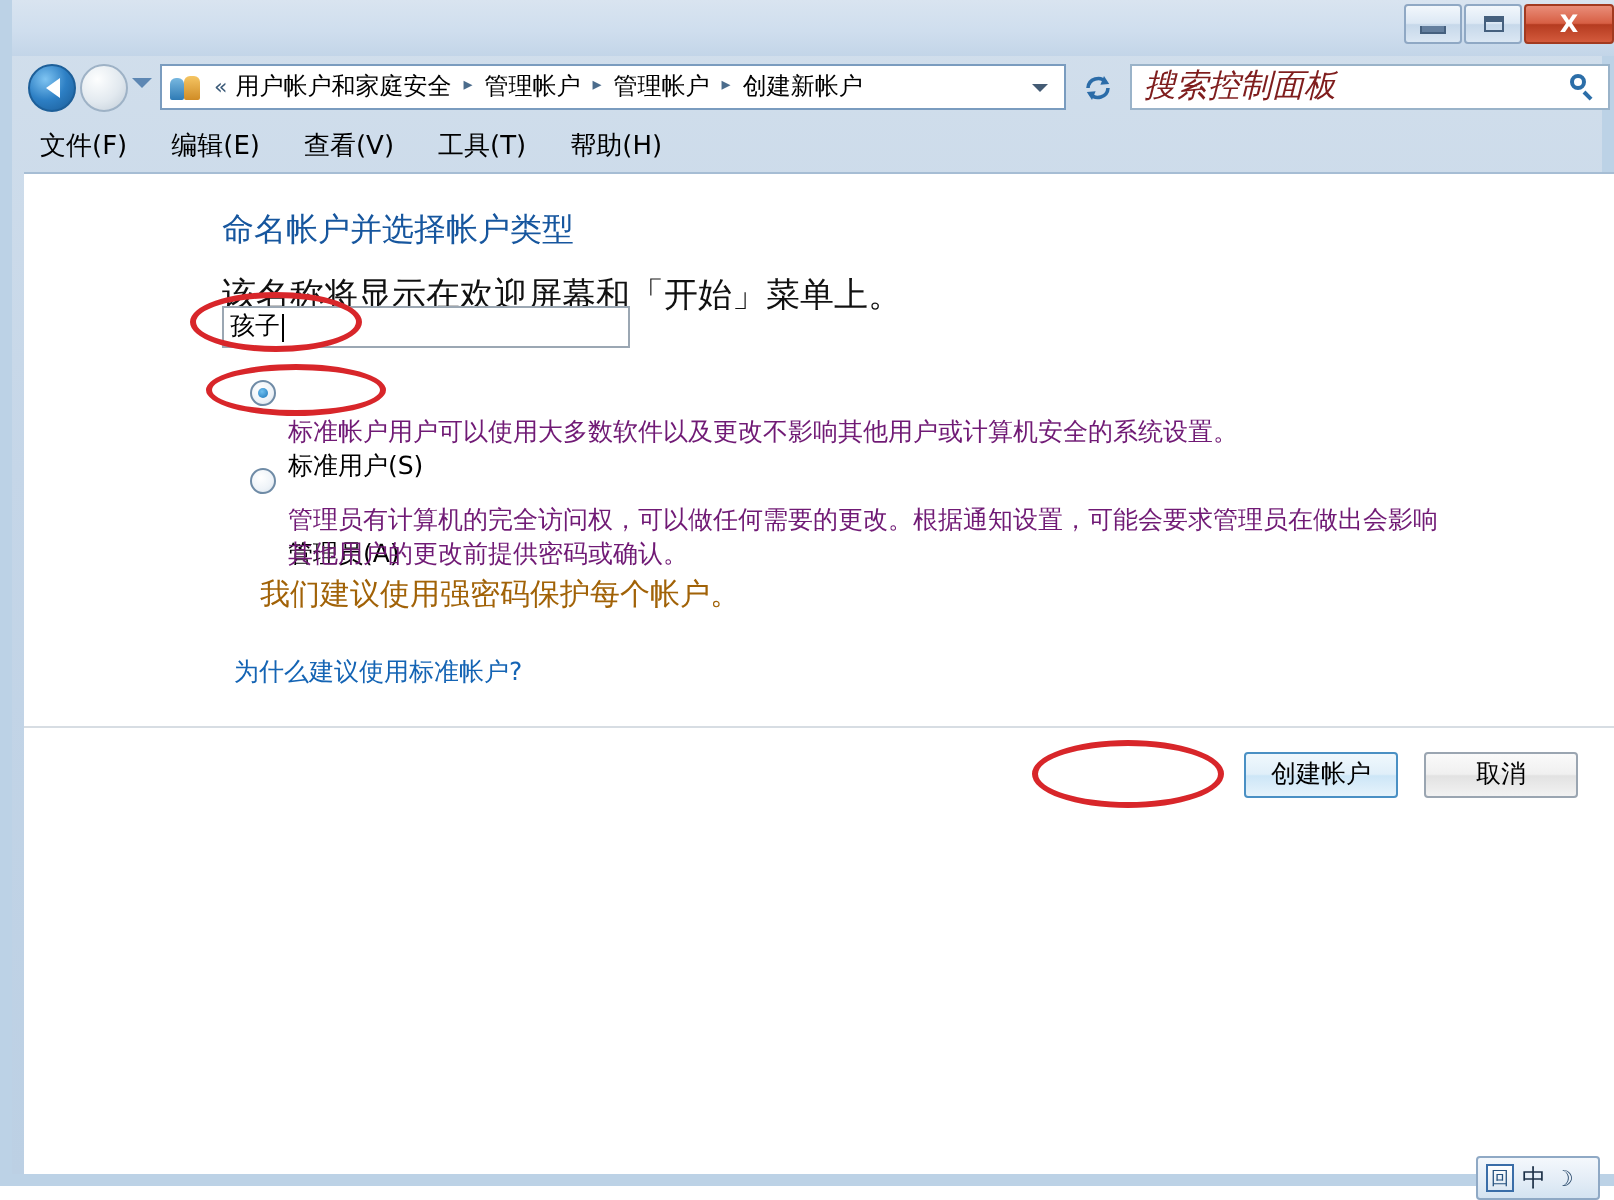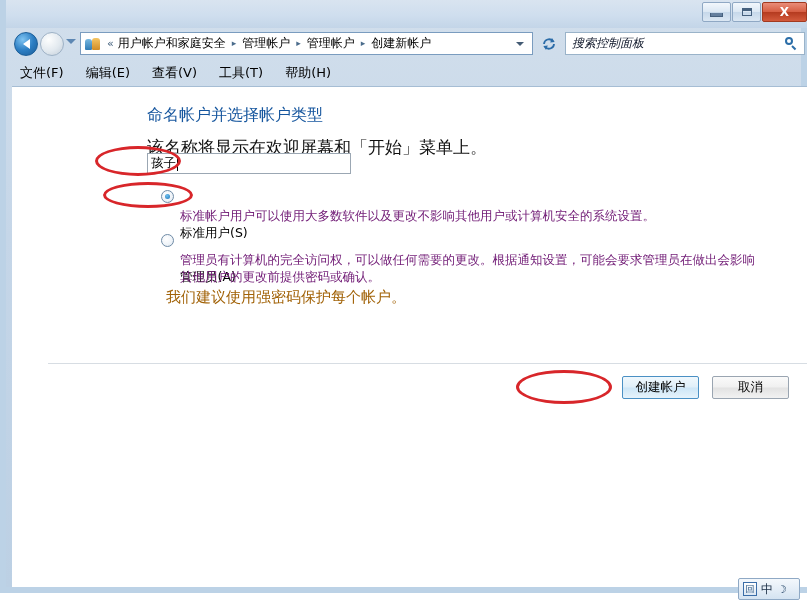--- a/index.html
+++ b/index.html
@@ -189,23 +189,23 @@
     width: 240px; height: 23px;
     background: #fff;
     border: 1px solid #9ab3c9;
     box-sizing: border-box;
     display: flex;
     align-items: center;
     padding: 0 6px;
   }
   #search-placeholder {
     flex: 1;
-    color: #0f172a;
+    color: #7f1d1d;
     font-style: italic;
-    font-size: 12px;
+    font-size: 16px;
   }
   #search-icon {
     width: 14px; height: 14px;
     position: relative;
     flex: none;
   }
   #search-icon .ring {
     position: absolute; left: 1px; top: 0;
     width: 8px; height: 8px;
     border: 2px solid #2c6ea8;
@@ -242,21 +242,20 @@
   
   #content {
     position: absolute;
     left: 6px; top: 86px;
     width: 795px;
     height: 501px;
     background: #ffffff;
     border-top: 1px solid #a6bdd4;
     box-sizing: border-box;
     overflow: hidden;
-    padding-left: 36px;
   }
   #content-inner {
     position: relative;
     width: 100%;
     height: 100%;
   }
   #page-heading {
     position: absolute;
     left: 99px; top: 18px;
     font-size: 16px;
@@ -519,20 +518,21 @@
       </div>
       <div class="radio-desc" style="left:132px; top:120px;">标准帐户用户可以使用大多数软件以及更改不影响其他用户或计算机安全的系统设置。</div>
 
       <div class="radio-row" style="left:113px; top:146px;">
         <span class="radio-dot"></span>
         <span class="radio-label">管理员(A)</span>
       </div>
       <div class="radio-desc" style="left:132px; top:164px; width:585px;">管理员有计算机的完全访问权，可以做任何需要的更改。根据通知设置，可能会要求管理员在做出会影响其他用户的更改前提供密码或确认。</div>
 
       <div id="recommend-text">我们建议使用强密码保护每个帐户。</div>
+      <div id="help-link">为什么建议使用标准帐户?</div>
 
       <div id="divider"></div>
 
       <div id="button-bar">
         <div class="dlg-btn default">创建帐户</div>
         <div class="dlg-btn plain">取消</div>
       </div>
 
     </div>
   </div>

